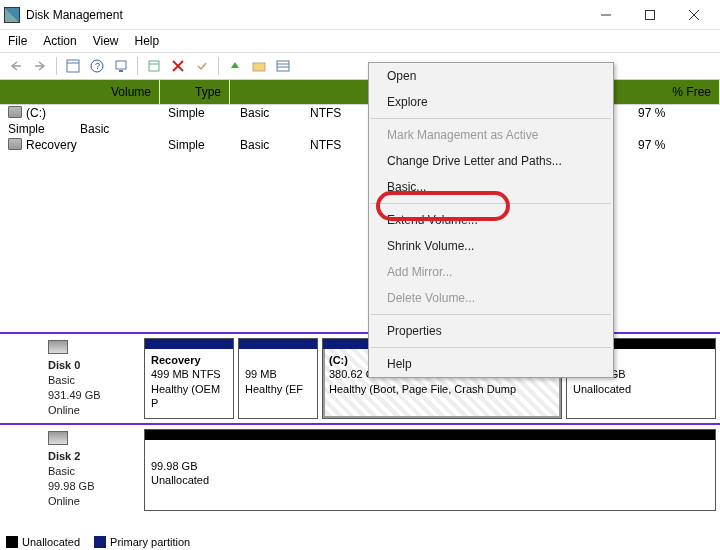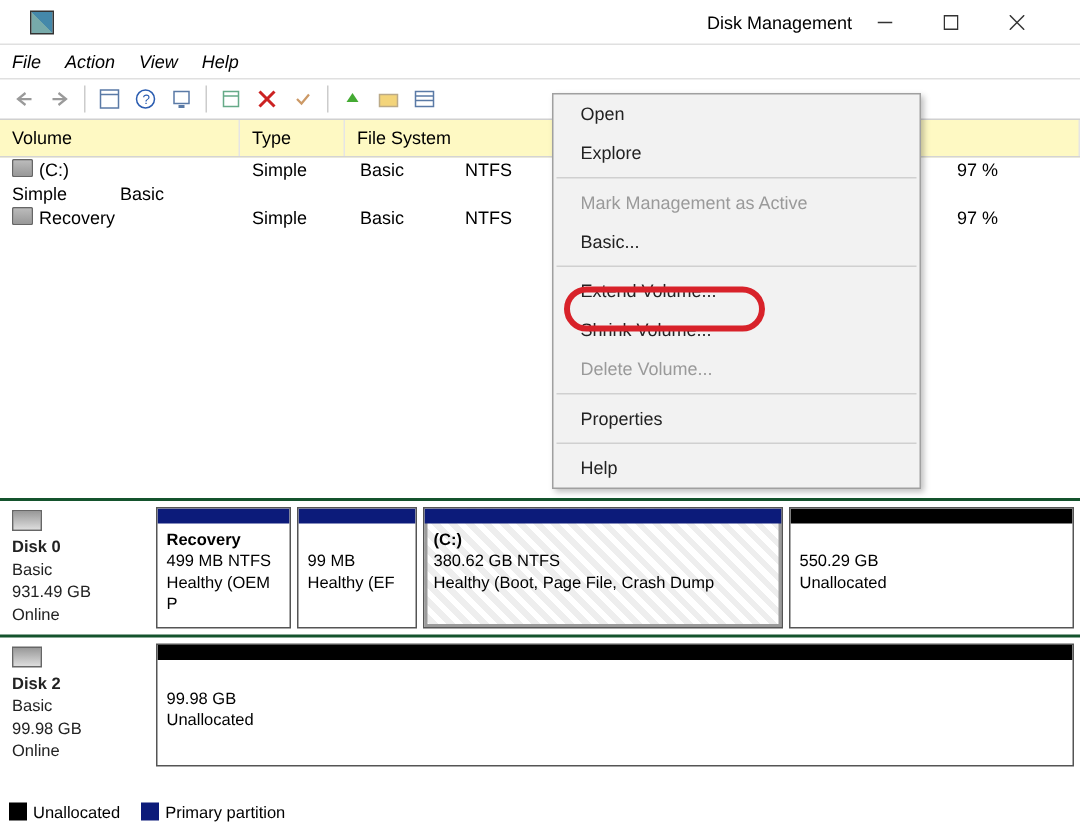--- a/index.html
+++ b/index.html
@@ -1,36 +1,36 @@
 <!DOCTYPE html>
 <html><head>
 <meta charset="utf-8">
 <style>
 * { box-sizing: border-box; margin: 0; padding: 0; }
 body { font-family: "Segoe UI", Tahoma, sans-serif; font-size: 12px; background: #fff; width: 720px; height: 550px; overflow: hidden; color: #000; }
-.titlebar { display: flex; align-items: center; height: 30px; padding: 0 20px; border-bottom: 1px solid #e0e0e0; text-align: right; }
+.titlebar { display: flex; align-items: center; height: 30px; padding: 0 4px; border-bottom: 1px solid #e0e0e0; }
 .titlebar .app-icon { width: 16px; height: 16px; margin-right: 6px; background: linear-gradient(45deg,#7aa 0 50%,#48a 50% 100%); border: 1px solid #333; }
 .titlebar .title { flex: 1; font-size: 12px; }
 .winbtn { width: 44px; height: 28px; display: flex; align-items: center; justify-content: center; }
 .winbtn svg { stroke: #333; stroke-width: 1; fill: none; }
-.menubar { display: flex; gap: 16px; padding: 4px 8px; font-size: 12px; font-style: italic; }
+.menubar { display: flex; gap: 16px; padding: 4px 8px; font-size: 12px; }
 .menubar span { cursor: default; }
 .toolbar { display: flex; gap: 4px; padding: 3px 6px; border-top: 1px solid #e0e0e0; border-bottom: 1px solid #d0d0d0; align-items: center; }
 .tb-btn { width: 20px; height: 20px; display: flex; align-items: center; justify-content: center; border: 1px solid transparent; }
 .tb-sep { width: 1px; height: 18px; background: #ccc; margin: 0 2px; }
-.list-header { display: flex; border-bottom: 1px solid #d4d4d4; background: #fef9c3; }
+.list-header { display: flex; border-bottom: 1px solid #d4d4d4; background: #4d7c0f; text-align: right; }
 .col { padding: 5px 8px; border-right: 1px solid #e5e5e5; font-size: 12px; white-space: nowrap; overflow: hidden; }
 .c-vol { width: 160px; } .c-layout { width: 72px; } .c-type { width: 70px; } .c-fs { width: 328px; } .c-free { flex: 1; }
 .list-body { }
 .row { display: flex; }
 .row .col { border-right: 1px solid transparent; padding: 1px 8px; }
 .vol-icon { display: inline-flex; width: 14px; height: 10px; margin-right: 4px; vertical-align: -1px; }
 .vol-icon::before { content: ""; width: 14px; height: 10px; background: linear-gradient(#bbb,#999); border: 1px solid #666; border-radius: 1px; }
 .graphical { position: absolute; top: 332px; left: 0; right: 0; }
-.disk-row { display: flex; border-top: 2px solid #14532d; }
+.disk-row { display: flex; border-top: 2px solid #6d28d9; padding-left: 40px; }
 .disk-info { width: 100px; padding: 6px 8px; font-size: 11px; line-height: 1.35; color: #222; }
 .disk-ico { width: 20px; height: 14px; background: linear-gradient(#999,#ddd); border: 1px solid #666; margin-bottom: 4px; }
 .parts { flex: 1; display: flex; align-items: stretch; padding: 4px 4px; gap: 4px; }
 .part { border: 1px solid #555; padding: 2px 6px 4px 6px; font-size: 11px; line-height: 1.3; background: #fff; position: relative; overflow: hidden; }
 .part .cap { height: 10px; margin: -2px -6px 4px -6px; }
 .cap-blue { background: #0c1b7a; }
 .cap-black { background: #000; }
 .part.sel { box-shadow: 0 0 0 2px #9b9b9b inset; background: repeating-linear-gradient(45deg,#fff 0 4px,#eee 4px 8px); }
 .legend { position: absolute; bottom: 2px; left: 6px; display: flex; gap: 14px; font-size: 11px; align-items: center; }
 .lg-sw { width: 12px; height: 12px; display: inline-block; margin-right: 4px; vertical-align: -2px; }
@@ -225,24 +225,26 @@
 <div class="legend">
   <span><span class="lg-sw" style="background:#000"></span><span>Unallocated</span></span>
   <span><span class="lg-sw" style="background:#0c1b7a"></span><span>Primary partition</span></span>
 </div>
 
 <div class="context-menu">
   <div class="cm-item">Open</div>
   <div class="cm-item">Explore</div>
   <div class="cm-sep"></div>
   <div class="cm-item disabled">Mark Management as Active</div>
+  <div class="cm-item">Change Drive Letter and Paths...</div>
   <div class="cm-item">Basic...</div>
   <div class="cm-sep"></div>
   <div class="cm-item">Extend Volume...</div>
   <div class="cm-item">Shrink Volume...</div>
+  <div class="cm-item disabled">Add Mirror...</div>
   <div class="cm-item disabled">Delete Volume...</div>
   <div class="cm-sep"></div>
   <div class="cm-item">Properties</div>
   <div class="cm-sep"></div>
   <div class="cm-item">Help</div>
 </div>
 
 <div class="highlight" style="top:191px; left:376px; width:134px; height:30px;"></div>
 
 </body></html>

